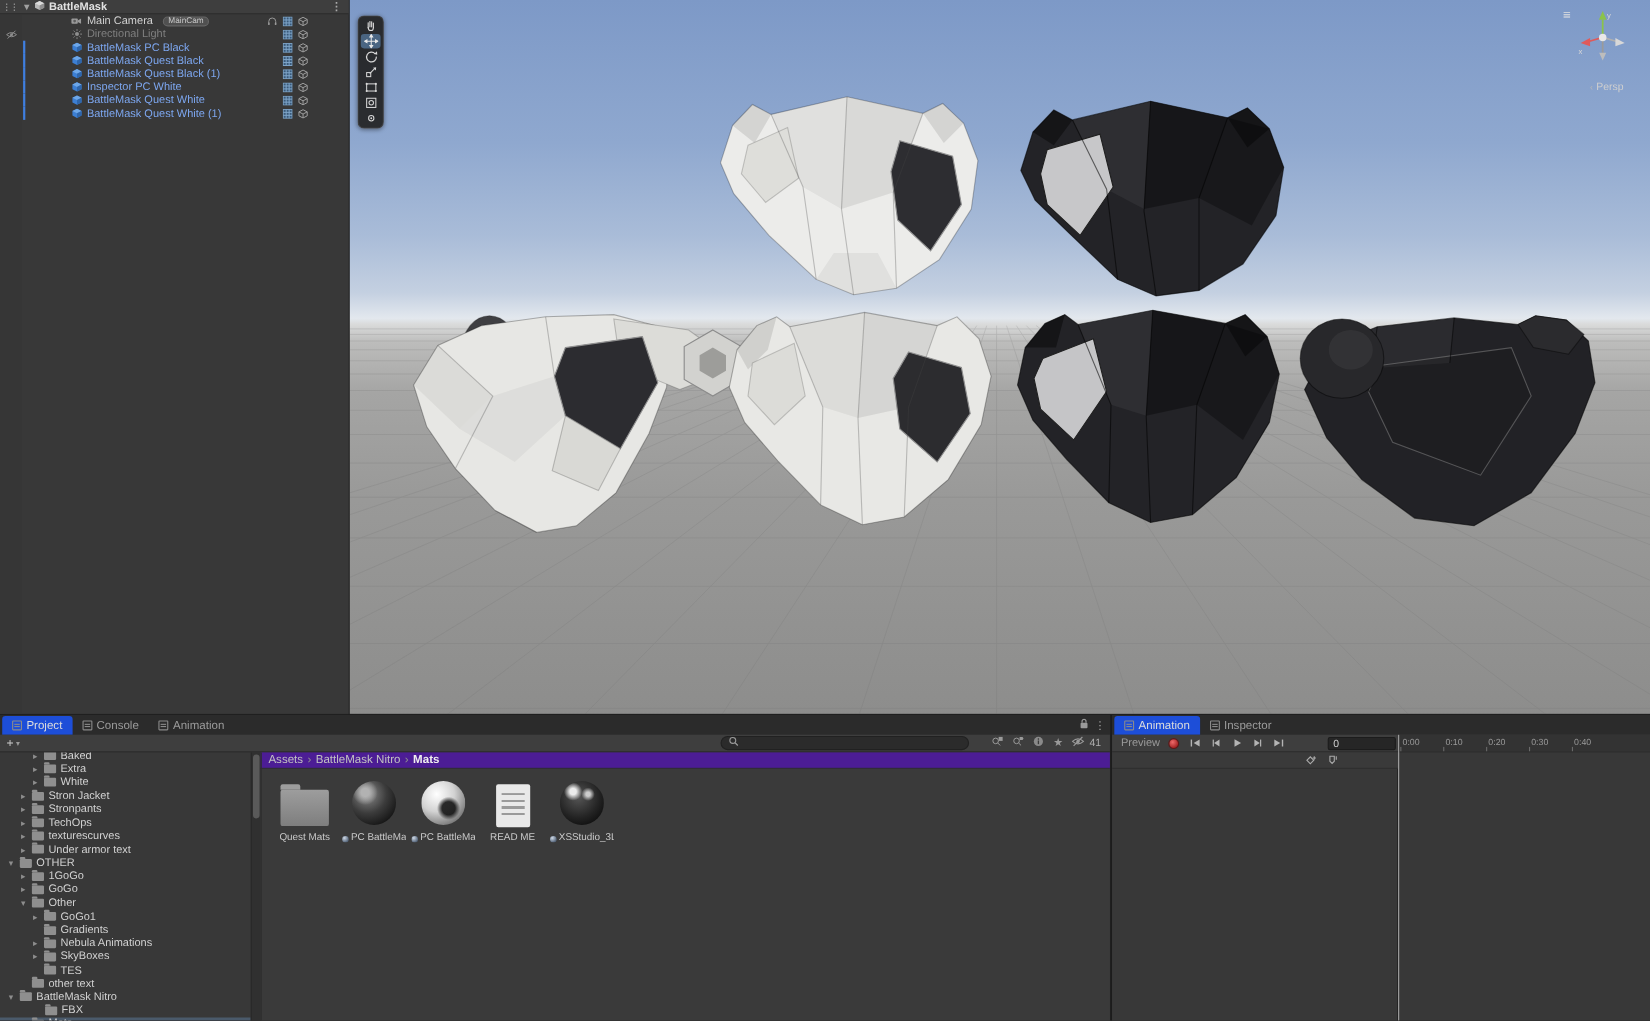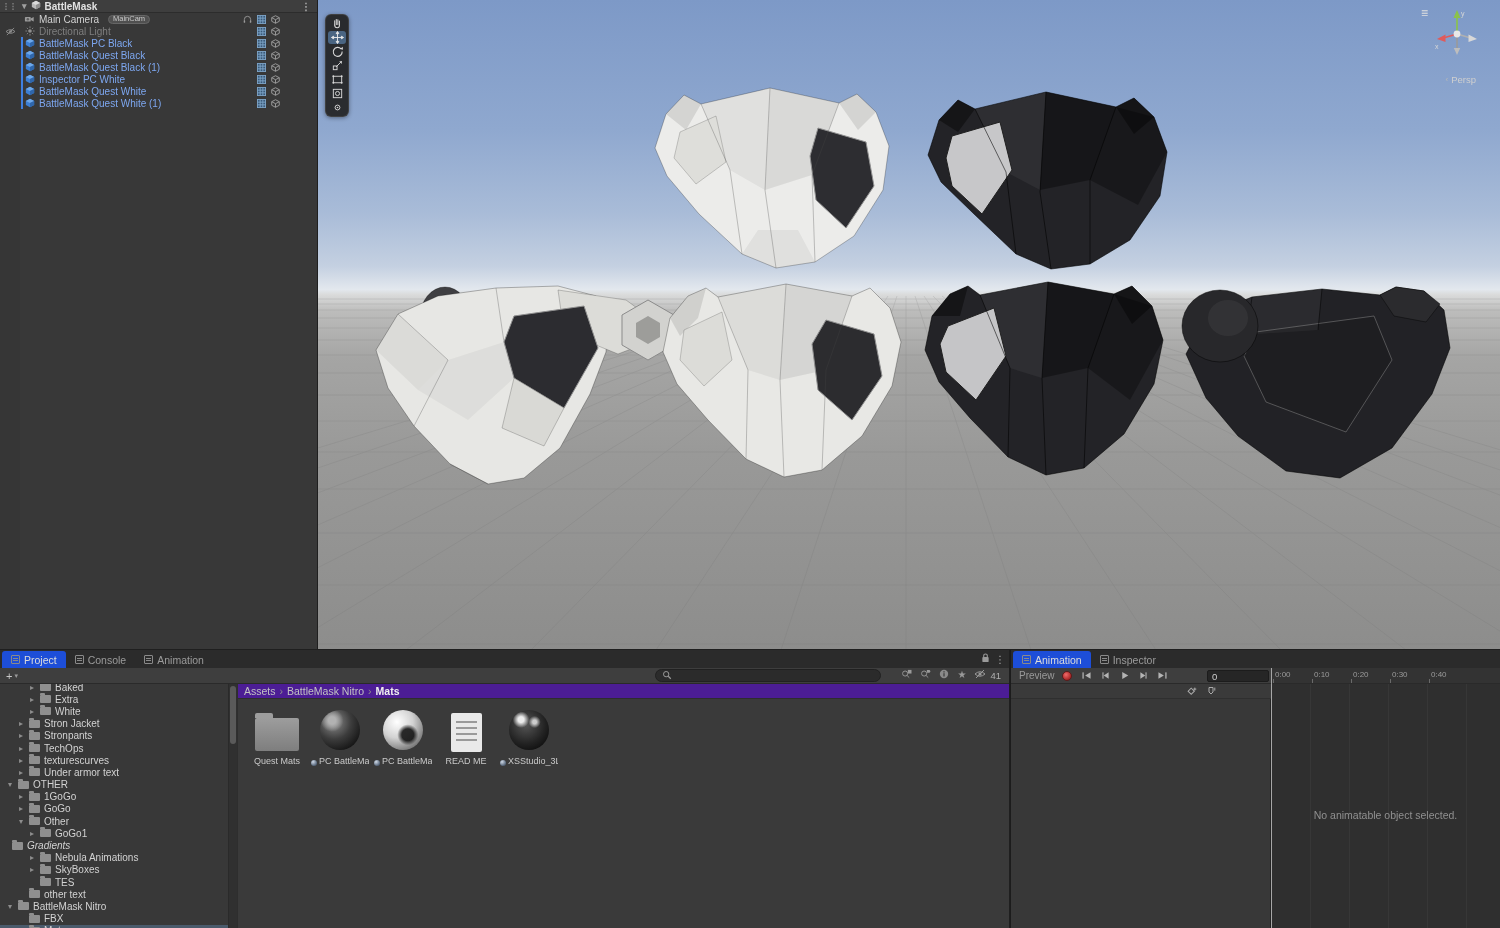--- a/index.html
+++ b/index.html
@@ -8,21 +8,21 @@
         font-family:"Liberation Sans",sans-serif;font-size:10px;color:#d2d2d2;-webkit-font-smoothing:antialiased}
   .abs{position:absolute}
 
   
   .hierarchy{left:0;top:0;width:318px;height:650px;background:#383838;border-right:1px solid #1f1f1f;border-bottom:1px solid #1f1f1f}
   .h-header{height:13px;background:#3e3e3e;border-bottom:1px solid #2c2c2c;display:flex;align-items:center;gap:4px;padding-left:22px;font-weight:bold;color:#e2e2e2;position:relative}
   .h-header .grip{position:absolute;left:2px;top:2px;color:#8a8a8a;font-size:8px;letter-spacing:-1px}
   .h-header .fold{color:#a0a0a0;font-size:9px}
   .h-header .kebab{position:absolute;right:6px;color:#aaa;font-size:10px}
   .gutter-col{left:0;top:13px;bottom:0;width:20px;background:#363636}
-  .h-row{height:12px;display:flex;align-items:center;gap:4px;padding-left:24px;position:relative}
+  .h-row{height:12px;display:flex;align-items:center;gap:4px;padding-left:64px;position:relative}
   .h-row .gut{position:absolute;left:1px;top:1px;width:18px;height:10px;display:flex;align-items:center;justify-content:center}
   .h-row .obj-ico{width:11px;height:11px;display:inline-flex;align-items:center;justify-content:center;flex:0 0 auto}
   .h-row .h-label{white-space:nowrap}
   .h-row.prefab{color:#7da7f0}
   .h-row.prefab::before{content:"";position:absolute;left:21px;top:0;bottom:0;width:2px;background:#3f7fe0}
   .h-row.disabled{color:#7f7f7f}
   .badge{margin-left:5px;background:#505050;border:1px solid #666;border-radius:5px;font-size:7.5px;color:#c9c9c9;padding:0 4px;line-height:8px;height:9px;display:inline-flex;align-items:center}
   .right-icos{position:absolute;right:37px;display:flex;gap:5px;align-items:center}
 
   
@@ -697,51 +697,51 @@
           <div class="t-row" style="padding-left: 17px;">
             <span class="arrow">▾</span>
             <span class="fold-ico"></span>
             <span>Other</span>
           </div>
           <div class="t-row" style="padding-left: 28px;">
             <span class="arrow">▸</span>
             <span class="fold-ico"></span>
             <span>GoGo1</span>
           </div>
-          <div class="t-row" style=" font-style: italic;">
-            <span class="arrow"></span>
-            <span class="fold-ico"></span>
-            <span>Gradients</span>
-          </div>
-          <div class="t-row" style="padding-left: 28px;">
-            <span class="arrow">▸</span>
-            <span class="fold-ico"></span>
-            <span>Nebula Animations</span>
-          </div>
-          <div class="t-row" style="padding-left: 28px;">
-            <span class="arrow">▸</span>
-            <span class="fold-ico"></span>
-            <span>SkyBoxes</span>
-          </div>
           <div class="t-row" style="padding-left: 28px;">
             <span class="arrow"></span>
             <span class="fold-ico"></span>
+            <span>Gradients</span>
+          </div>
+          <div class="t-row" style="padding-left: 28px;">
+            <span class="arrow">▸</span>
+            <span class="fold-ico"></span>
+            <span>Nebula Animations</span>
+          </div>
+          <div class="t-row" style="padding-left: 28px;">
+            <span class="arrow">▸</span>
+            <span class="fold-ico"></span>
+            <span>SkyBoxes</span>
+          </div>
+          <div class="t-row" style="padding-left: 28px;">
+            <span class="arrow"></span>
+            <span class="fold-ico"></span>
             <span>TES</span>
           </div>
           <div class="t-row" style="padding-left: 17px;">
             <span class="arrow"></span>
             <span class="fold-ico"></span>
             <span>other text</span>
           </div>
           <div class="t-row" style="padding-left: 6px;">
             <span class="arrow">▾</span>
             <span class="fold-ico"></span>
             <span>BattleMask Nitro</span>
           </div>
-          <div class="t-row" style="padding-left: 17px;">
+          <div class="t-row" style="padding-left: 29px;">
             <span class="arrow"></span>
             <span class="fold-ico"></span>
             <span>FBX</span>
           </div>
           <div class="t-row selected" style="padding-left: 17px;">
             <span class="arrow">▸</span>
             <span class="fold-ico"></span>
             <span>Mats</span>
           </div>
         </div>
@@ -866,19 +866,16 @@
               <line x1="8.8" y1="1.6" x2="8.8" y2="4.6" stroke="#aaa"></line>
               <line x1="7.3" y1="3.1" x2="10.3" y2="3.1" stroke="#aaa"></line>
             </svg></span>
         <span><svg width="11" height="11" viewBox="0 0 11 11">
               <path d="M3,1.5 h4 v4.5 l-2,2 -2,-2 Z" fill="none" stroke="#aaa"></path>
               <line x1="8.8" y1="1.6" x2="8.8" y2="4.6" stroke="#aaa"></line>
             </svg></span>
       </span>
     </div>
     <div class="anim-left"></div>
-    <div class="timeline-body">
-      <span class="empty-msg">No animatable object selected.</span>
-    </div>
     <div class="playhead"></div>
   </div>
 
 </div>
 
 </body></html>

